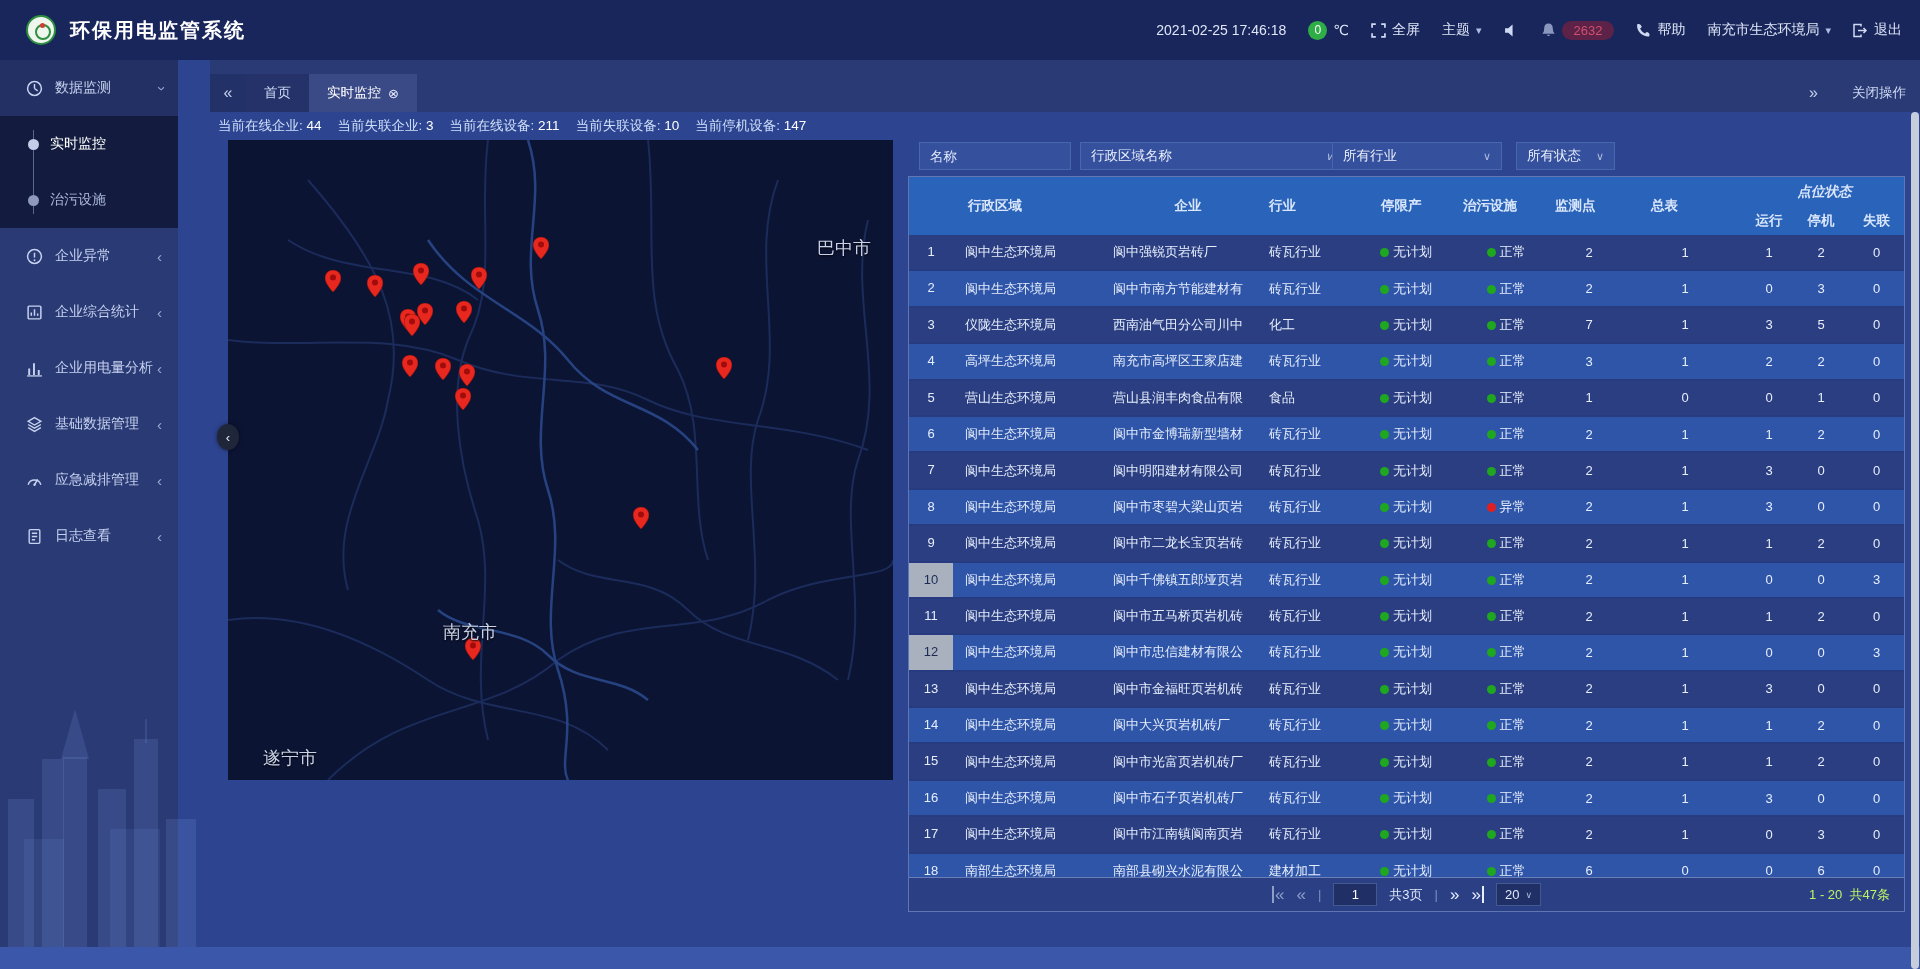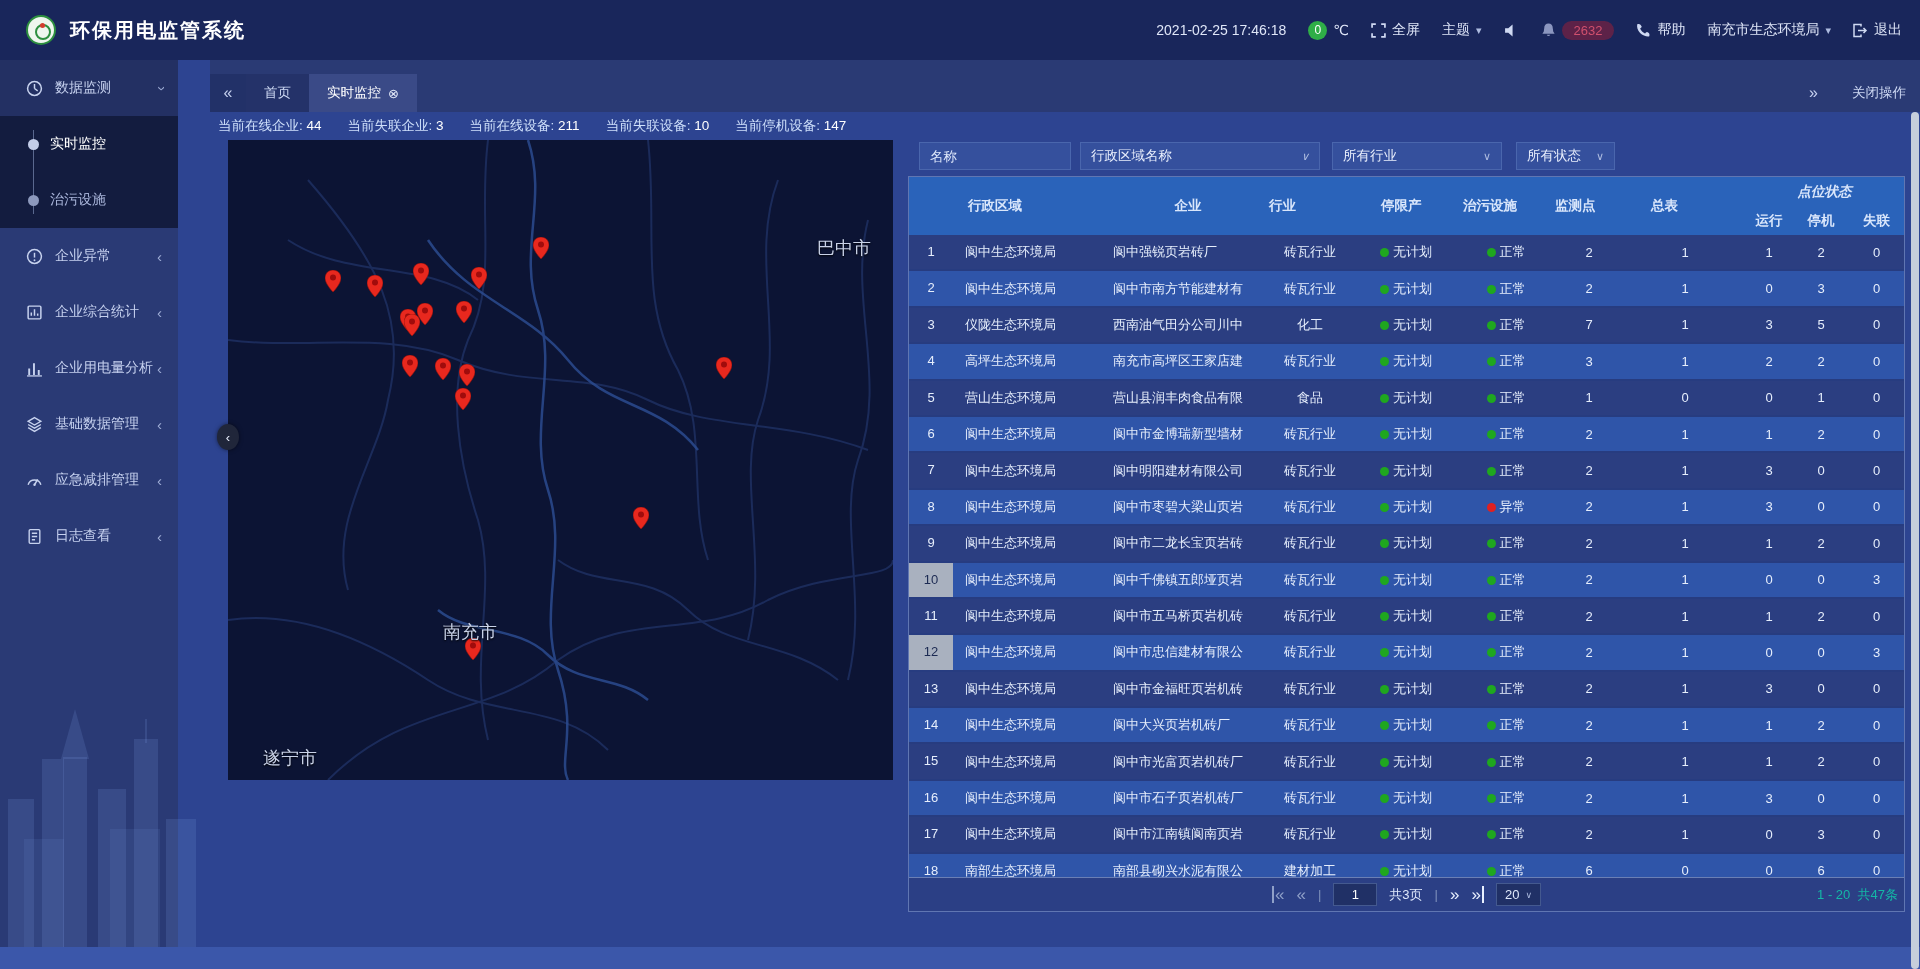--- a/index.html
+++ b/index.html
@@ -58,21 +58,21 @@
   .tab { display:flex; align-items:center; gap:7px; padding:0 18px; font-size:13.5px;
     color:#cdd8f3; background:#243269; cursor:pointer; }
   .tab.active { background:#3a4a87; color:#ffffff; }
   .tab .close { font-size:13px; color:#e8eefc; }
   .tabbar-right { position:absolute; right:14px; bottom:0; height:38px; display:flex;
     align-items:center; gap:34px; color:#cdd8f3; font-size:13.5px; }
   .ffwd { font-size:16px; color:#c6d1ef; cursor:pointer; }
 
   
   .statsbar { position:absolute; left:210px; top:112px; right:0; height:28px;
-    display:flex; align-items:center; gap:26px; padding-left:8px;
+    display:flex; align-items:center; gap:16px; padding-left:8px;
     color:#cfe0fb; font-size:13.5px; }
   .stat b { font-weight:normal; color:#ffffff; }
 
   
   .map { position:absolute; left:228px; top:140px; width:665px; height:640px;
     background:#0c1434; overflow:hidden; }
   .map svg.roads { position:absolute; left:0; top:0; }
   .city { position:absolute; color:#c9d2e8; font-size:18px; transform:translate(-50%,-50%);
     text-shadow:0 1px 2px #000; white-space:nowrap; }
   .pin { position:absolute; width:16px; height:22px; }
@@ -83,21 +83,21 @@
     box-shadow:0 0 4px rgba(0,0,0,.5); }
 
   
   .fin, .fsel { position:absolute; top:142px; height:28px; background:#35509d;
     border:1px solid #4a66ad; color:#e8eefc; font-size:13.5px; }
   .fin { left:919px; width:152px; padding:0 10px; outline:none;
     font-family:"Liberation Sans","DejaVu Sans",sans-serif; }
   .fin::placeholder { color:#dfe8fb; opacity:1; }
   .fsel { display:flex; align-items:center; padding:0 10px; cursor:pointer; }
   .fsel .chevd { margin-left:auto; color:#aebce0; font-size:11px; }
-  .fsel.region { left:1080px; width:240px;font-family:Liberation Serif, serif; }
+  .fsel.region { left:1080px; width:264px;font-family:Liberation Serif, serif; }
   .fsel.industry { left:1332px; width:170px; }
   .fsel.status { left:1516px; width:99px; }
 
   
   .table-panel { position:absolute; left:908px; top:176px; width:997px; height:736px;
     border:1px solid rgba(160,180,220,.45); display:flex; flex-direction:column;
     background:#2d4491; }
   .grid { display:grid; grid-template-columns:44px 136px 176px 86px 110px 90px 76px 116px 52px 52px 59px; }
   .thead { height:58px; background:#2a63ba; color:#d9e6fb; font-size:13.5px; font-weight:600;
     grid-template-rows:29px 29px; align-items:center; flex:none; }
@@ -108,41 +108,41 @@
   .th-group { grid-column:9/12; grid-row:1; text-align:center; font-style:italic; }
   .th-sub { grid-row:2; text-align:center; }
   .tbody { flex:1 1 auto; overflow:hidden; }
   .tr { height:36.4px; align-items:center; color:#e6eefc; font-size:13px;
     border-bottom:2px solid #273c80; cursor:default; }
   .tr.odd  { background:#2b3e81; }
   .tr.even { background:#2f55a9; }
   .td { overflow:hidden; white-space:nowrap; }
   .td.num { text-align:center; height:34.4px; line-height:34.4px; }
   .td.num.numhl { background:#a9b1bf; color:#1c2a52; }
-  .td.region { padding-left:12px; } .td.company { padding-left:24px; } .td.industry { padding-left:4px;text-align:center; }
+  .td.region { padding-left:12px; } .td.company { padding-left:24px; } .td.industry { padding-left:4px; }
   .td.center { text-align:center; }
   .sdot { display:inline-block; width:9px; height:9px; border-radius:50%; margin-right:4px;
     vertical-align:-1px; }
 
   
   .pager { height:34px; flex:none; background:#2b3f85; border-top:1px solid #6a7fb5;
     position:relative; display:flex; align-items:center; justify-content:center;
     color:#dfe8fb; font-size:13px; }
   .pg-center { display:flex; align-items:center; gap:12px; }
   .pgi { font-size:17px; line-height:1; cursor:pointer; color:#e8f0ff; }
   .pgi.dim { color:#8fa0c8; }
   .pg-first { border-left:2px solid #8fa0c8; padding-left:1px; }
   .pg-last  { border-right:2px solid #e8f0ff; padding-right:1px; }
   .pg-div { color:#7e90bb; }
   .pg-input { display:inline-block; min-width:44px; text-align:center; background:#203066;
     border:1px solid #44598f; padding:3px 0; color:#fff; }
   .pg-size { background:#203066; border:1px solid #44598f; padding:3px 8px; display:flex;
     gap:6px; align-items:center; cursor:pointer; }
   .pg-size i { font-style:normal; } .pg-size b { font-weight:normal; font-size:9px; color:#aebce0; }
-  .pg-range { position:absolute; right:6px; color:#14b8a6; }
+  .pg-range { position:absolute; right:14px; color:#bef264; }
 
   
   .footer { position:absolute; left:0; bottom:0; width:1920px; height:22px;
     background:#3b57aa; z-index:25; }
   .page-scrollbar { position:absolute; right:1px; top:112px; bottom:0; width:8px;
     background:#c6cedb; border-radius:4px; z-index:40; }
 </style>
 </head>
 <body>
 

